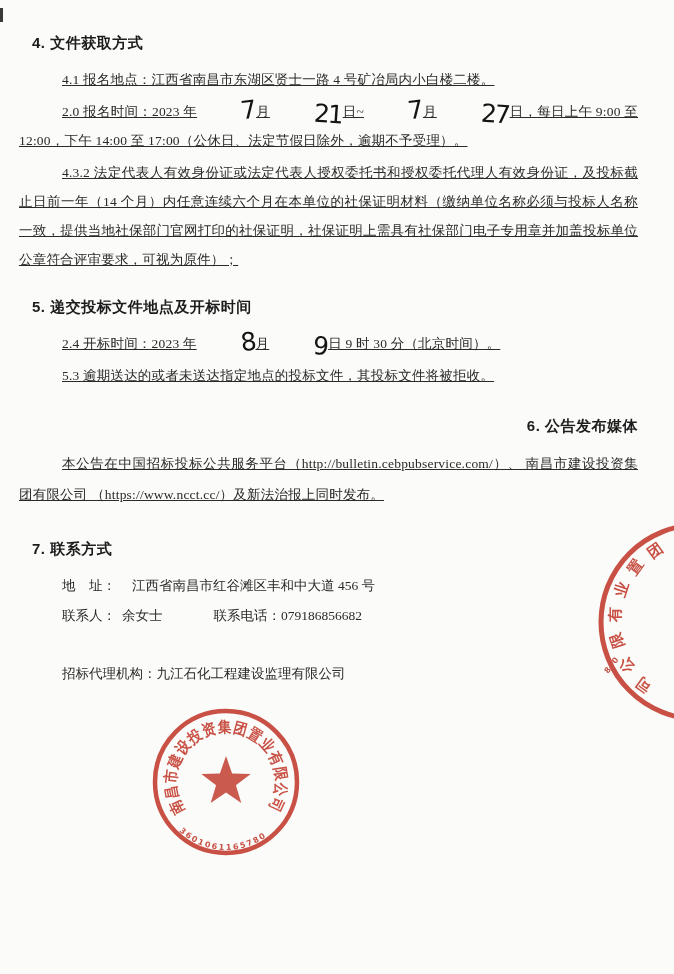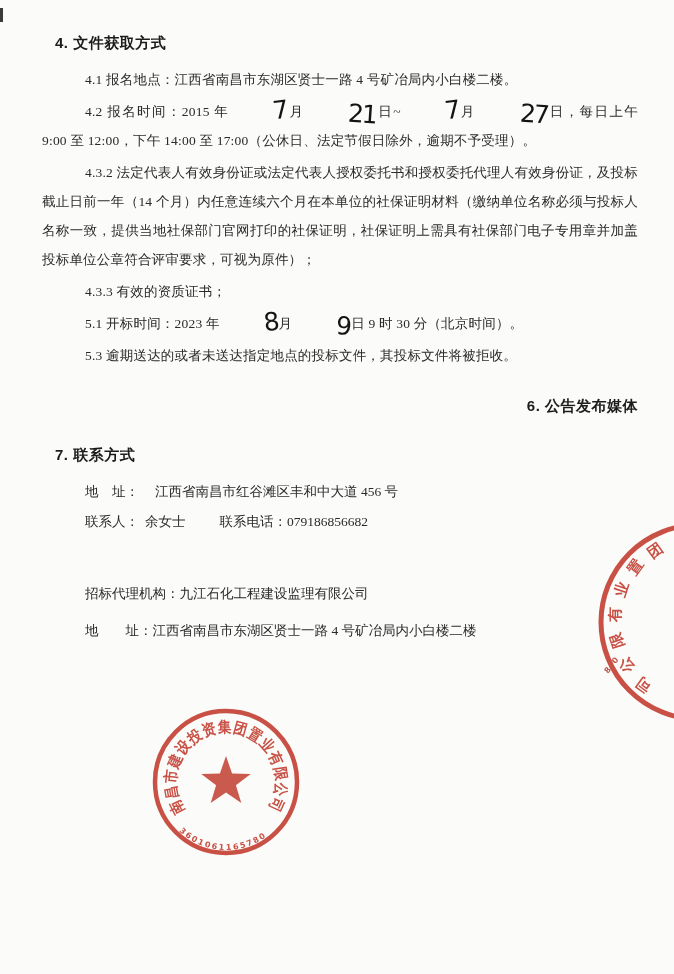--- a/index.html
+++ b/index.html
@@ -6,21 +6,21 @@
   body{
     width:674px;height:974px;
     background:#fbfbf9;
     font-family:"Liberation Serif","DejaVu Serif",serif;
     color:#262626;
     position:relative;
     overflow:hidden;
   }
   .page{
     position:absolute;inset:0;
-    padding:34px 36px 0 42px;
+    padding:34px 36px 0 19px;
     box-sizing:border-box;
   }
   h2.sec{
     font-family:"Liberation Sans","DejaVu Sans",sans-serif;
     font-weight:bold;
     font-size:15px;
     color:#1c1c1c;
     margin:0 0 12px 13px;
     letter-spacing:.5px;
   }
@@ -28,86 +28,85 @@
   .sec.s6{margin-top:27px;text-align:right;}
   .sec.s7{margin-top:30px;}
   p.para{
     font-size:13.5px;
     line-height:29px;
     margin:0 0 3px 0;
     text-align:justify;
     text-indent:43px;
     letter-spacing:.2px;
     color:#2a2a2a;
+    text-decoration:underline;
   }
   p.para.wide{line-height:31px;}
   .hw{
     font-family:"DejaVu Sans",sans-serif;
     display:inline-block;
     font-size:25px;
     line-height:0;
     font-weight:400;
     color:#141414;
     letter-spacing:-2px;
     vertical-align:-5px;
     margin:0 1px;
   }
   .hw.tilt-l{transform:rotate(-7deg);}
   .hw.tilt-r{transform:rotate(4deg);}
   .contact{margin-left:43px;font-size:13.5px;line-height:30px;color:#2a2a2a;}
   .contact .lbl{white-space:pre;display:inline-block;}
   .lbl.w70{width:70px;}
   .lbl.w60{width:60px;}
-  .contact.agency{margin-top:42px;}
+  .contact.agency{margin-top:28px;}
   .contact.addr2{margin-top:7px;}
-  .phone-lbl{margin-left:34px;}
+  .phone-lbl{margin-left:51px;}
   .seal{position:absolute;mix-blend-mode:multiply;opacity:.88;}
   .main-seal{left:142px;top:698px;}
   .edge-seal{left:560px;top:522px;}
   .seal-name{font-family:"Liberation Sans","DejaVu Sans",sans-serif;font-size:15.5px;font-weight:bold;letter-spacing:1px;}
   .seal-num{font-family:"DejaVu Sans",sans-serif;font-size:8px;letter-spacing:1.8px;font-weight:bold;}
   .edge-char{font-family:"Liberation Sans","DejaVu Sans",sans-serif;font-size:15px;font-weight:bold;}
   .edge-digits{font-family:"DejaVu Sans",sans-serif;font-size:8px;font-weight:bold;letter-spacing:2px;}
   .scan-artifact{position:absolute;left:0;top:8px;width:3px;height:14px;background:#3a3a3a;}
 </style>
 </head>
 <body>
 
 <div class="page">
 
   <h2 class="sec">4. 文件获取方式</h2>
 
   <p class="para">4.1 报名地点：江西省南昌市东湖区贤士一路 4 号矿冶局内小白楼二楼。</p>
 
-  <p class="para"><span>4.2 报名时间：2015 年</span><span class="hw tilt-l">7</span><span>月</span><span class="hw tilt-r">21</span><span>日~</span><span class="hw tilt-l">7</span><span>月</span><span class="hw tilt-r">27</span><span>日，每日上午 9:00 至 12:00，下午 14:00 至 17:00（公休日、法定节假日除外，逾期不予受理）。</span></p>
+  <p class="para"><span>2.0 报名时间：2023 年</span><span class="hw tilt-l">7</span><span>月</span><span class="hw tilt-r">21</span><span>日~</span><span class="hw tilt-l">7</span><span>月</span><span class="hw tilt-r">27</span><span>日，每日上午 9:00 至 12:00，下午 14:00 至 17:00（公休日、法定节假日除外，逾期不予受理）。</span></p>
 
   <p class="para">4.3.2 法定代表人有效身份证或法定代表人授权委托书和授权委托代理人有效身份证，及投标截止日前一年（14 个月）内任意连续六个月在本单位的社保证明材料（缴纳单位名称必须与投标人名称一致，提供当地社保部门官网打印的社保证明，社保证明上需具有社保部门电子专用章并加盖投标单位公章符合评审要求，可视为原件）；</p>
-  <p class="para">4.3.3 有效的资质证书；</p>
 
+  <h2 class="sec s5">5. 递交投标文件地点及开标时间</h2>
 
-  <p class="para"><span>5.1 开标时间：2023 年</span><span class="hw tilt-l">8</span><span>月</span><span class="hw tilt-r">9</span><span>日 9 时 30 分（北京时间）。</span></p>
+  <p class="para"><span>2.4 开标时间：2023 年</span><span class="hw tilt-l">8</span><span>月</span><span class="hw tilt-r">9</span><span>日 9 时 30 分（北京时间）。</span></p>
 
   <p class="para">5.3 逾期送达的或者未送达指定地点的投标文件，其投标文件将被拒收。</p>
 
   <h2 class="sec s6">6. 公告发布媒体</h2>
 
+  <p class="para wide">本公告在中国招标投标公共服务平台（http://bulletin.cebpubservice.com/）、 南昌市建设投资集团有限公司 （https://www.ncct.cc/）及新法治报上同时发布。</p>
 
   <h2 class="sec s7">7. 联系方式</h2>
 
   <div class="contact">
     <span class="lbl w70">地　址：</span><span>江西省南昌市红谷滩区丰和中大道 456 号</span>
   </div>
   <div class="contact">
     <span class="lbl w60">联系人：</span><span>余女士</span><span class="phone-lbl">联系电话：</span><span>079186856682</span>
   </div>
   <div class="contact agency">
     <span class="lbl">招标代理机构：</span><span>九江石化工程建设监理有限公司</span>
-  </div>
-  <div class="contact addr2">
-    <span class="lbl">地　　址：</span><span>江西省南昌市东湖区贤士一路 4 号矿冶局内小白楼二楼</span>
   </div>
 
 </div>
 
 <svg class="seal main-seal" width="168" height="168" viewBox="0 0 168 168">
   <defs>
     <path id="sealArc" d="M 43 112.7 A 50 50 0 1 1 125 112.7" fill="none"></path>
     <path id="numArc" d="M 34.3 130.4 A 68 68 0 0 0 133.7 130.4" fill="none"></path>
   </defs>
   <circle cx="84" cy="84" r="71" fill="none" stroke-width="4.5" stroke="#c5392c"></circle>

